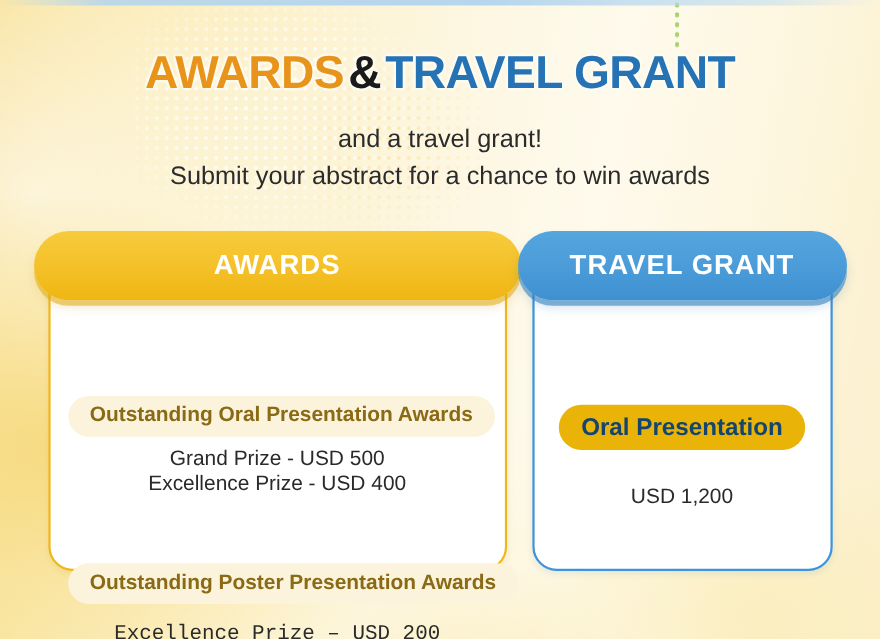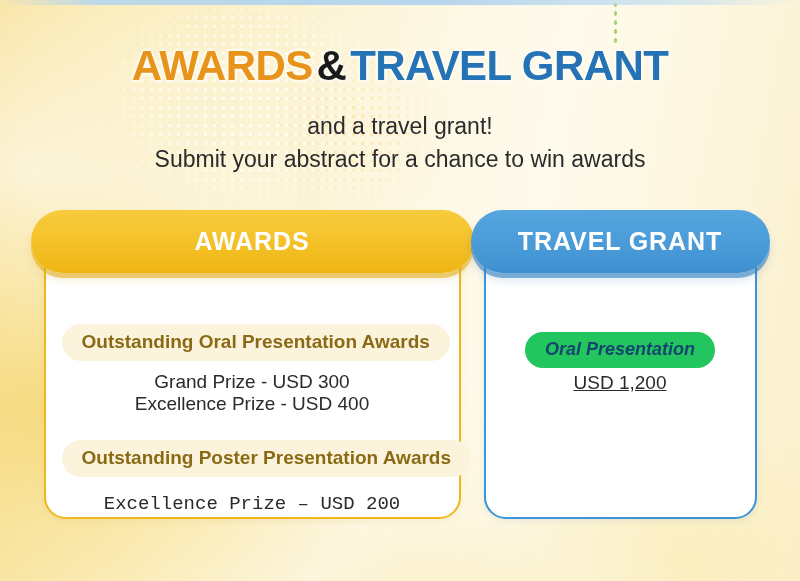--- a/index.html
+++ b/index.html
@@ -236,51 +236,51 @@
     text-align: center;
   }
 
   .group { margin-top: 0; }
 
   .pill {
     display: inline-block;
     border-radius: 999px;
     font-weight: 700;
     white-space: nowrap;
+    margin-top: 36px;
   }
   .pill-gold {
     background: #FBF3DC;
     color: #8A6A14;
     font-size: 19px;
     padding: 7px 20px 8px;
   }
   .pill-blue {
-    background: #22c55e;
+    background: #eab308;
     color: #14456F;
-    font-size: 18px;
+    font-size: 22px;
     padding: 7px 20px 8px;
-    font-style: italic;
   }
 
   .prize {
     color: #2A2A2A;
     font-size: 19px;
     font-weight: 400;
   }
 
   
   .card-awards .group-1 { margin-top: 45px; }
   .card-awards .group-1 .prize:nth-of-type(1) { margin-top: 14px; }
   .card-awards .group-1 .prize:nth-of-type(2) { margin-top: 10px; }
   .card-awards .group-2 { margin-top: 25px; }
   .card-awards .group-2 .prize { margin-top: 16px; font-family: Liberation Mono, monospace; }
 
   
   .card-travel .group-1 { margin-top: 53px; }
-  .card-travel .group-1 .prize { margin-top: 4px; text-decoration: underline; }
+  .card-travel .group-1 .prize { margin-top: 32px; }
   .card-travel .group-2 { margin-top: 33px; }
   .card-travel .group-2 .prize { margin-top: 16px; }
 </style>
 </head>
 <body>
 
 <div id="bg-root">
   <div class="bg-base"></div>
   <div class="bg-swirl-a"></div>
   <div class="bg-swirl-b"></div>
@@ -306,21 +306,21 @@
   <div class="cards">
 
     <section class="card card-awards">
       <div class="card-header header-awards">
         <span>AWARDS</span>
       </div>
       <div class="card-body">
 
         <div class="group group-1">
           <div class="pill pill-gold">Outstanding Oral Presentation Awards</div>
-          <div class="prize">Grand Prize - USD 300</div>
+          <div class="prize">Grand Prize - USD 500</div>
           <div class="prize">Excellence Prize - USD 400</div>
         </div>
 
         <div class="group group-2">
           <div class="pill pill-gold">Outstanding Poster Presentation Awards</div>
           <div class="prize">Excellence Prize – USD 200</div>
         </div>
 
       </div>
     </section>

